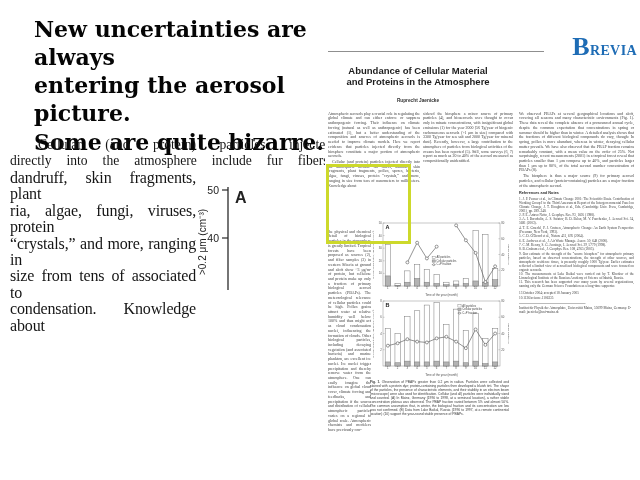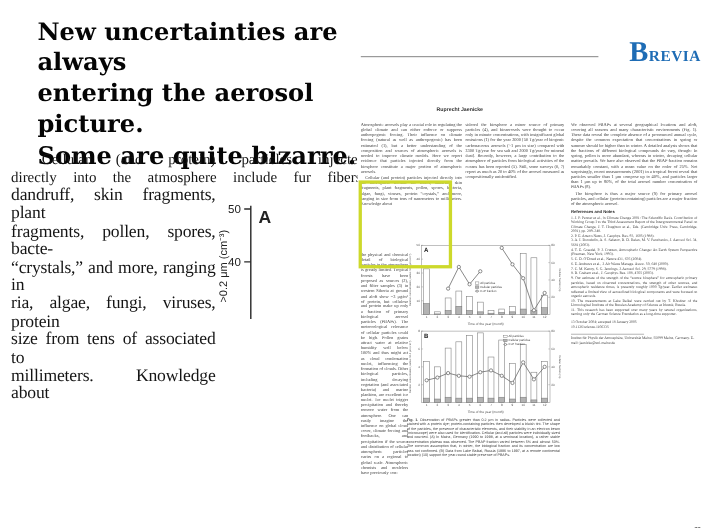--- a/index.html
+++ b/index.html
@@ -91,42 +91,45 @@
 <div class="abs slide-title">New uncertainties are always
 entering the aerosol picture.
 Some are quite bizarre.</div>
 
 <div class="abs quote-wide">
     <div class="quote-line">Cellular (and protein) particles injected</div>
     <div class="quote-line">directly into the atmosphere include fur fibers,</div>
   </div>
 <div class="abs quote-narrow">
     <div class="quote-line">dandruff, skin fragments, plant</div>
-    <div class="quote-line">fragments, pollen, spores, bacte-</div>
+    <div class="quote-line">ria, algae, fungi, viruses, protein</div>
     <div class="quote-line">“crystals,” and more, ranging in</div>
-    <div class="quote-line">ria, algae, fungi, viruses, protein</div>
     <div class="quote-line">size from tens of associated to</div>
-    <div class="quote-line">millimeters. Knowledge about</div>
+    <div class="quote-line">condensation. Knowledge about</div>
   </div>
 
 <svg class="abs quote-axis" width="134" height="110">
   <line x1="30" y1="7" x2="30" y2="110" stroke="#2a2a2a" stroke-width="1.3"></line>
   <line x1="24" y1="10" x2="30" y2="10" stroke="#2a2a2a" stroke-width="1.2"></line>
   <line x1="24" y1="58" x2="30" y2="58" stroke="#2a2a2a" stroke-width="1.2"></line>
   <text x="21" y="14" text-anchor="end" font-size="10.5">50</text>
   <text x="21" y="62" text-anchor="end" font-size="10.5">40</text>
   <text x="37" y="23" font-size="16" font-weight="bold">A</text>
   <text x="8" y="62" font-size="10" text-anchor="middle" transform="rotate(-90 8 62)">&gt;0.2 μm (cm⁻³)</text>
 </svg>
 
 <div class="abs page">
 
   <div class="banner-rule"></div>
   <div class="banner" style="font-variant: small-caps; color: rgb(30, 108, 181);">Brevia</div>
 
+  <div class="h-title">
+    <div class="half">Abundance of Cellular Material
+and Proteins in the Atmosphere</div>
+  </div>
   <div class="h-author">
     <div class="half">Ruprecht Jaenicke</div>
   </div>
 
   <div class="col col1a">
     <div class="half">
       <p>Atmospheric aerosols play a crucial role in regulating the global climate and can either enforce or suppress anthropogenic forcing. Their influence on climate forcing (natural as well as anthropogenic) has been estimated (1), but a better understanding of the composition and sources of atmospheric aerosols is needed to improve climate models. Here we report evidence that particles injected directly from the biosphere constitute a major portion of atmospheric aerosols.</p>
       <p>Cellular (and protein) particles injected directly into the atmosphere include fur fibers, dandruff, skin fragments, plant fragments, pollen, spores, bacteria, algae, fungi, viruses, protein “crystals,” and more, ranging in size from tens of nanometers to millimeters. Knowledge about</p>
     </div>
   </div>

